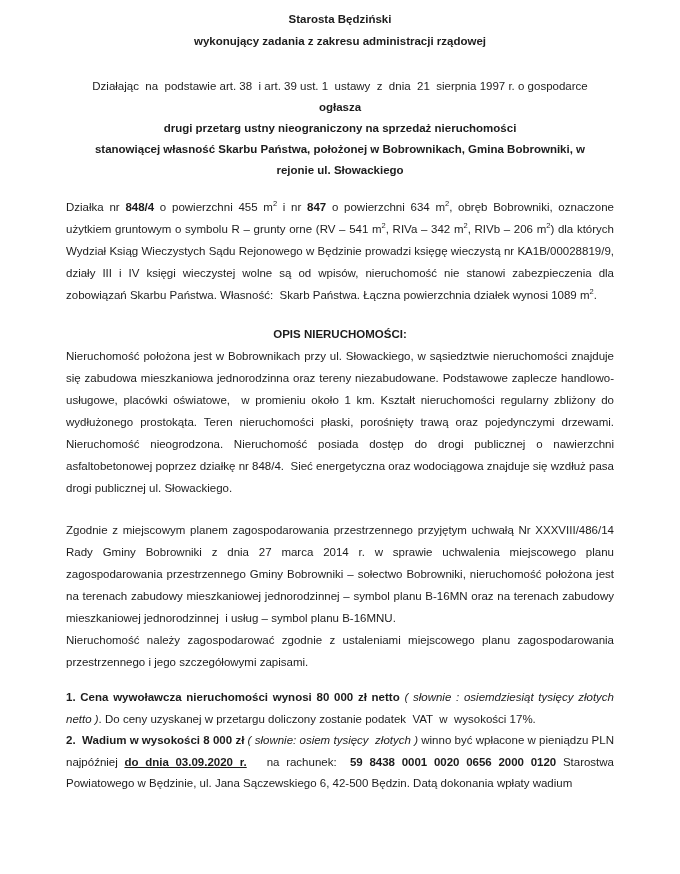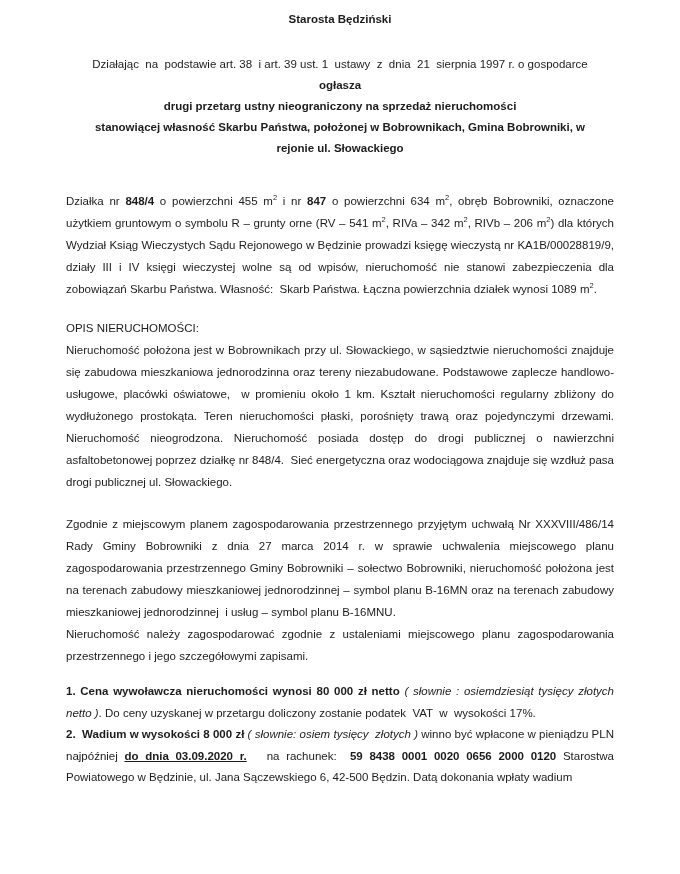--- a/index.html
+++ b/index.html
@@ -19,33 +19,34 @@
   .center { text-align: center; }
   .line { white-space: pre; }
   .bold { font-weight: 700; }
   .just { text-align: justify; white-space: pre-wrap; margin: 0; }
   .b { font-weight: 700; }
   .i { font-style: italic; }
   .u { text-decoration: underline; margin-top: 28px; }
   sup { font-size: 7.5px; line-height: 0; vertical-align: super; }
   .legal-basis   { margin-top: 24px; line-height: 21px; }
   .announcement  { line-height: 21px; }
-  .parcel-para   { margin-top: 31px; }
+  .parcel-para   { margin-top: 15px; }
   .section-desc  { margin-top: 17px; }
   .section-zoning{ margin-top: 20px; }
   .section-terms { margin-top: 14px; line-height: 21.5px; }
-  .section-heading { font-weight: 400; margin: 0; }
+  .section-heading { font-weight: 700; margin: 0; text-align: center; }
 </style>
 </head>
 <body>
 
 <div class="page">
 
   <div class="center">
     <div class="line bold">Starosta Będziński</div>
+    <div class="line bold">wykonujący zadania z zakresu administracji rządowej</div>
   </div>
 
   <div class="center legal-basis">
     <div class="line">Działając  na  podstawie art. 38  i art. 39 ust. 1  ustawy  z  dnia  21  sierpnia 1997 r. o gospodarce</div>
   </div>
 
   <div class="center announcement">
     <div class="line bold">ogłasza</div>
     <div class="line bold">drugi przetarg ustny nieograniczony na sprzedaż nieruchomości</div>
     <div class="line bold">stanowiącej własność Skarbu Państwa, położonej w Bobrownikach, Gmina Bobrowniki, w</div>

